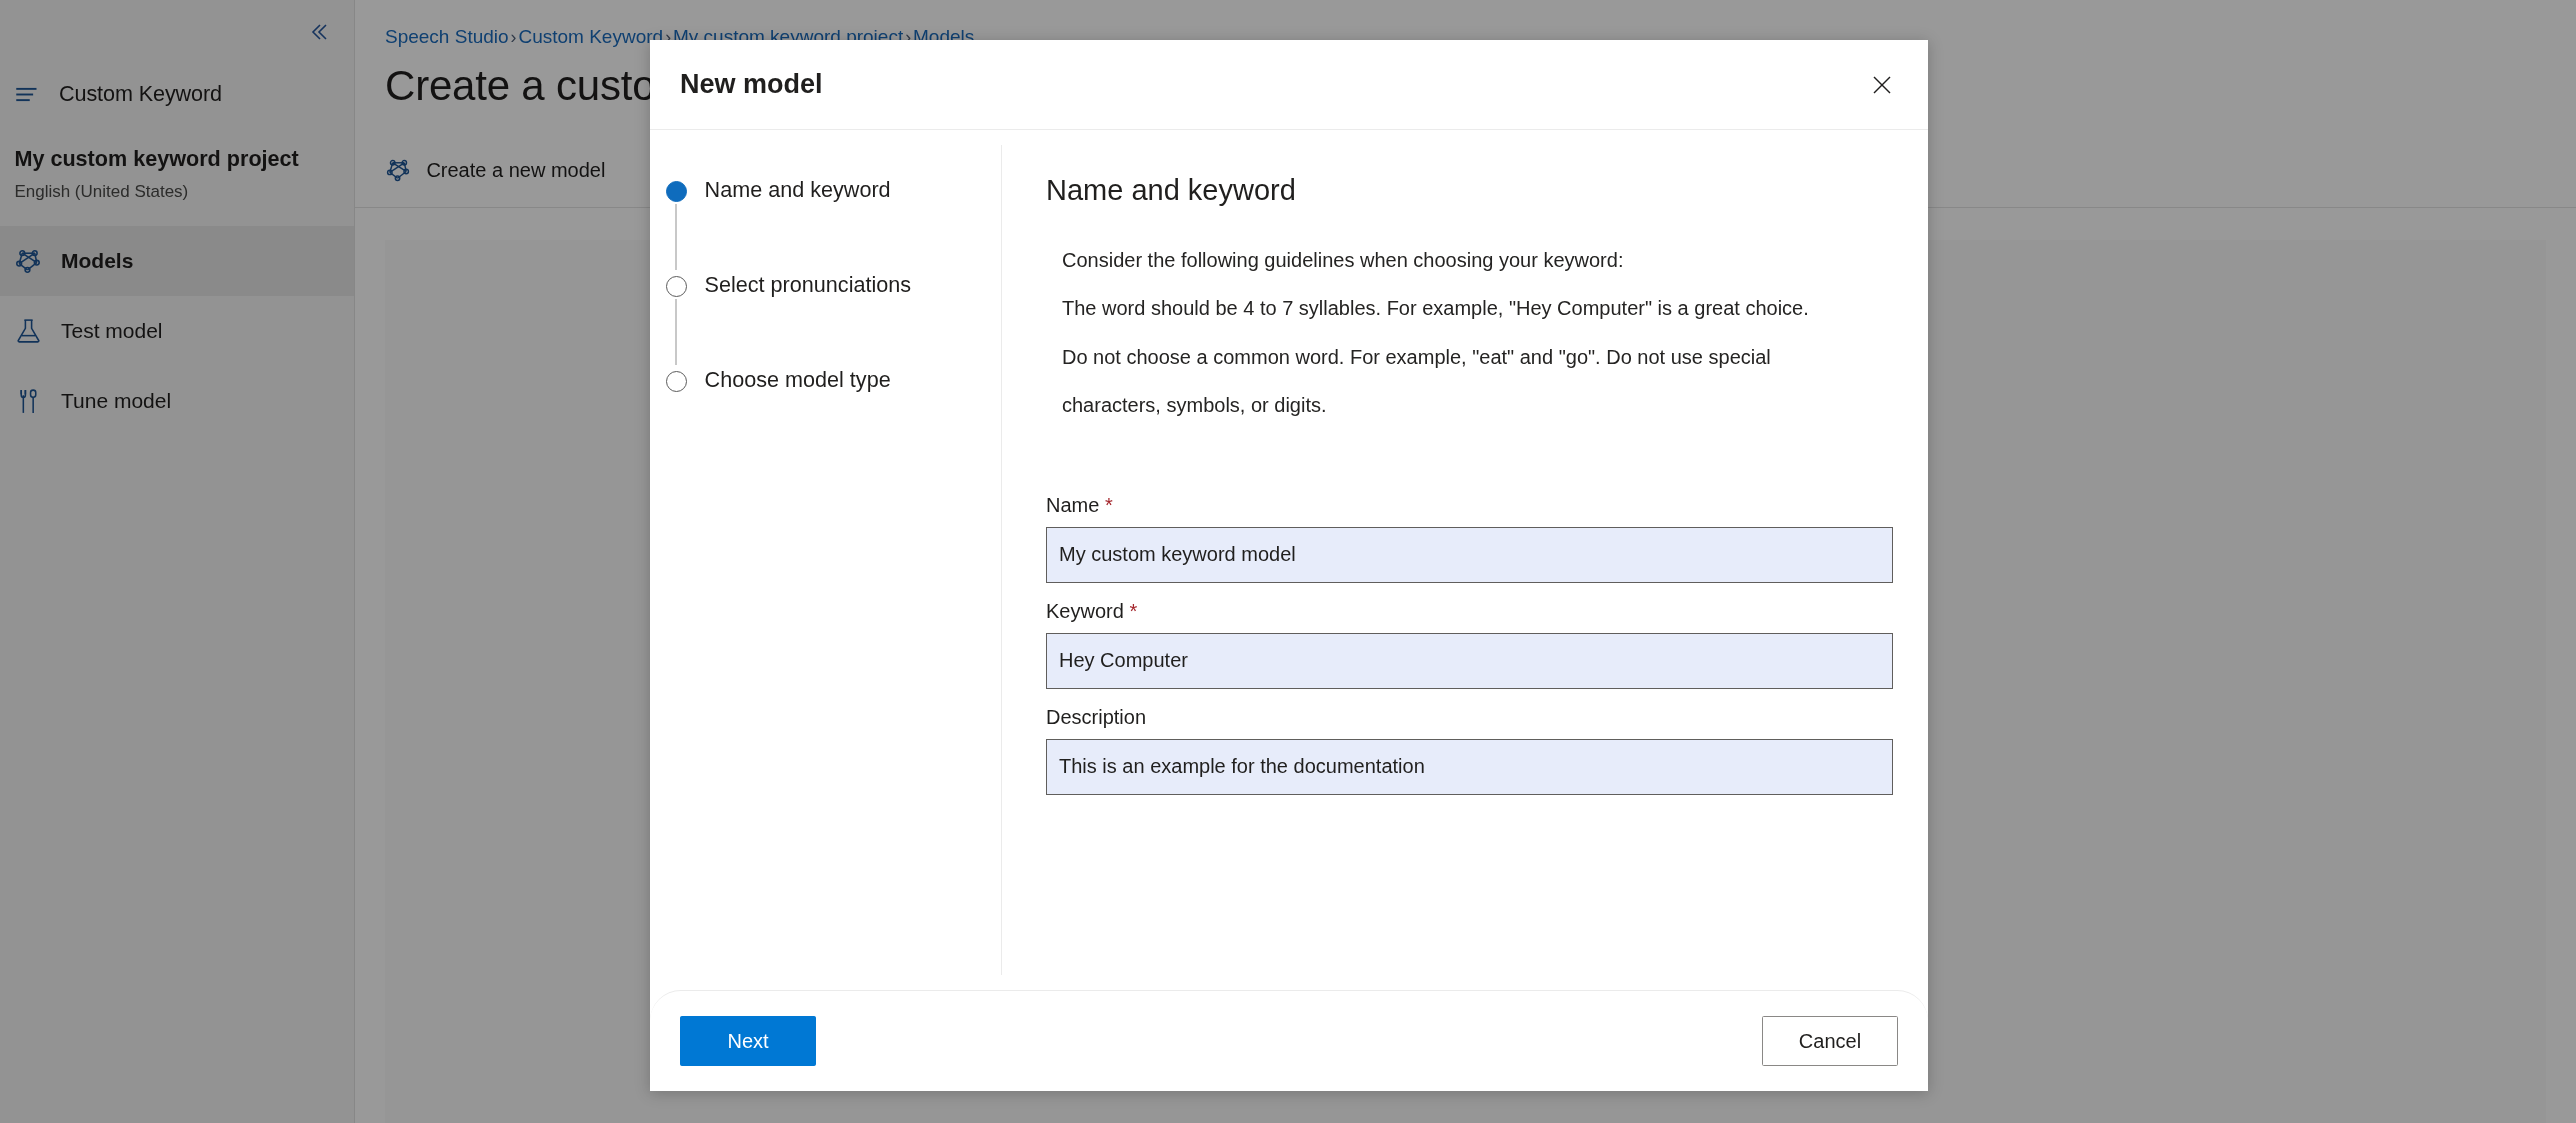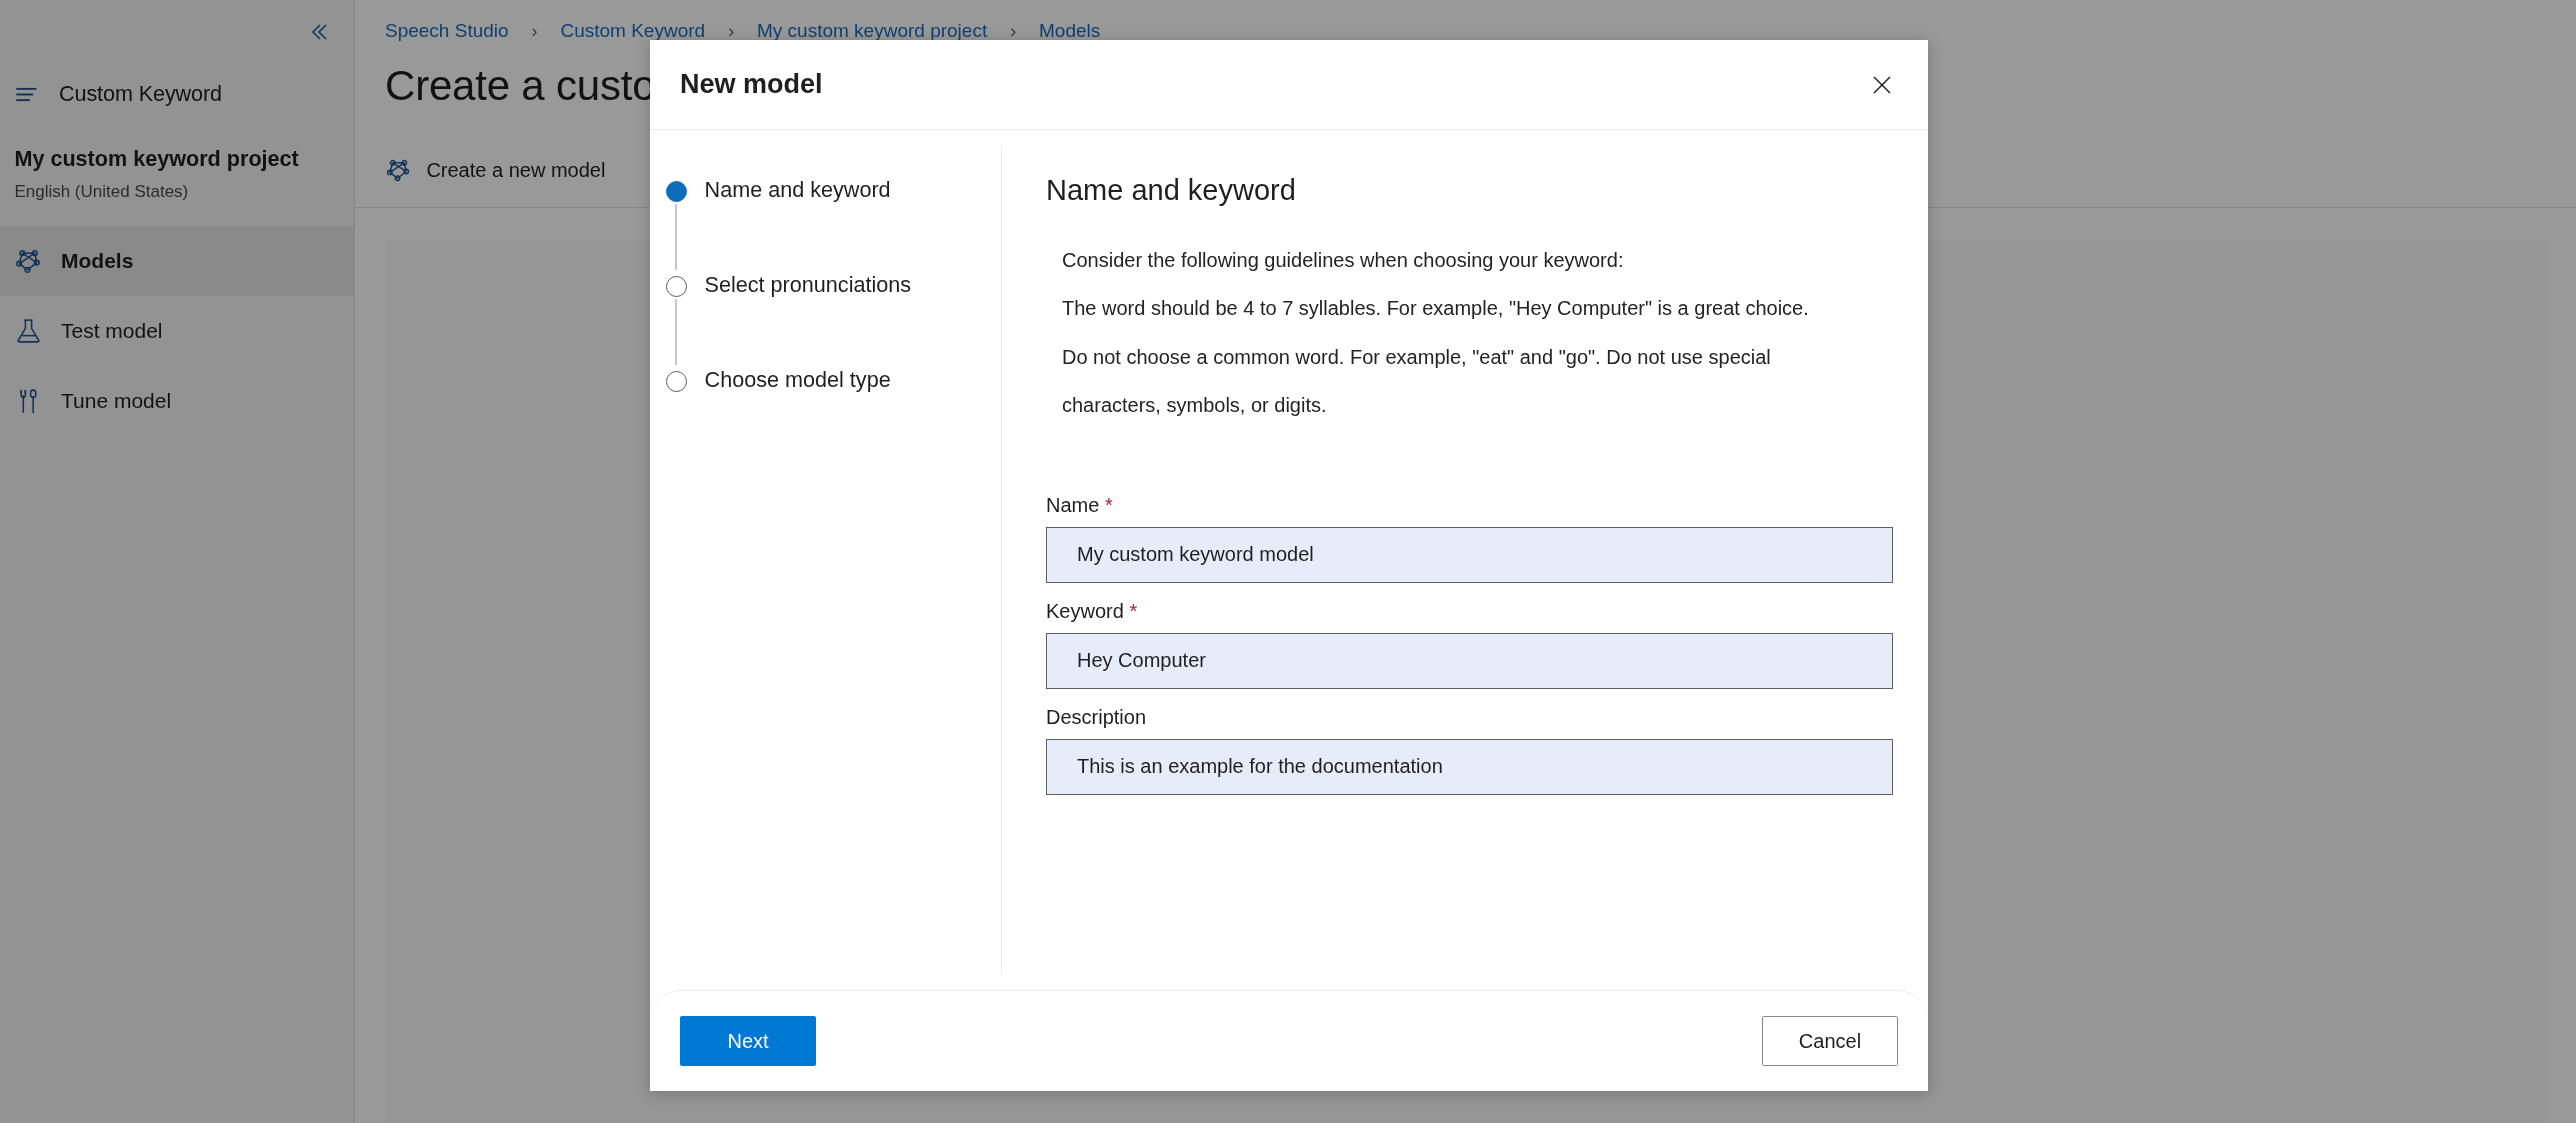--- a/index.html
+++ b/index.html
@@ -86,22 +86,22 @@
 
   
   #main {
     flex: 1 1 auto;
     height: 100%;
     background: #ffffff;
     position: relative;
     overflow: hidden;
   }
   #breadcrumb {
-    display: flex; align-items: center;
-    gap: 23px;
+    display: flex; align-items: flex-end;
+    gap: 2px;
     padding: 14.4px 0 0 30px;
     font-size: 19px;
     color: #0f6cbd;
     height: 48px;
   }
   #breadcrumb .crumb { color: #1a6bbd; cursor: pointer; white-space: nowrap; }
   #breadcrumb .sep { color: #53637a; font-size: 17.6px; }
 
   #page-title {
     font-size: 42px;
@@ -239,21 +239,21 @@
   }
   .req { color: #a4262c; }
   .text-input {
     width: 847px;
     height: 56px;
     background: #e7ecfa;
     border: 1.6px solid #605e5c;
     font-family: "Liberation Sans", sans-serif;
     font-size: 20px;
     color: #201f1e;
-    padding: 0 30px;
+    padding: 0 12px;
     outline: none;
   }
   .field-group.tight { margin-top: 17.6px; }
 
   #modal-footer {
     height: 101px; flex: 0 0 101px;
     border-top: 0.8px solid #ebebeb;
     display: flex; align-items: center;
     justify-content: space-between;
     padding: 0 30px 0 30px;

